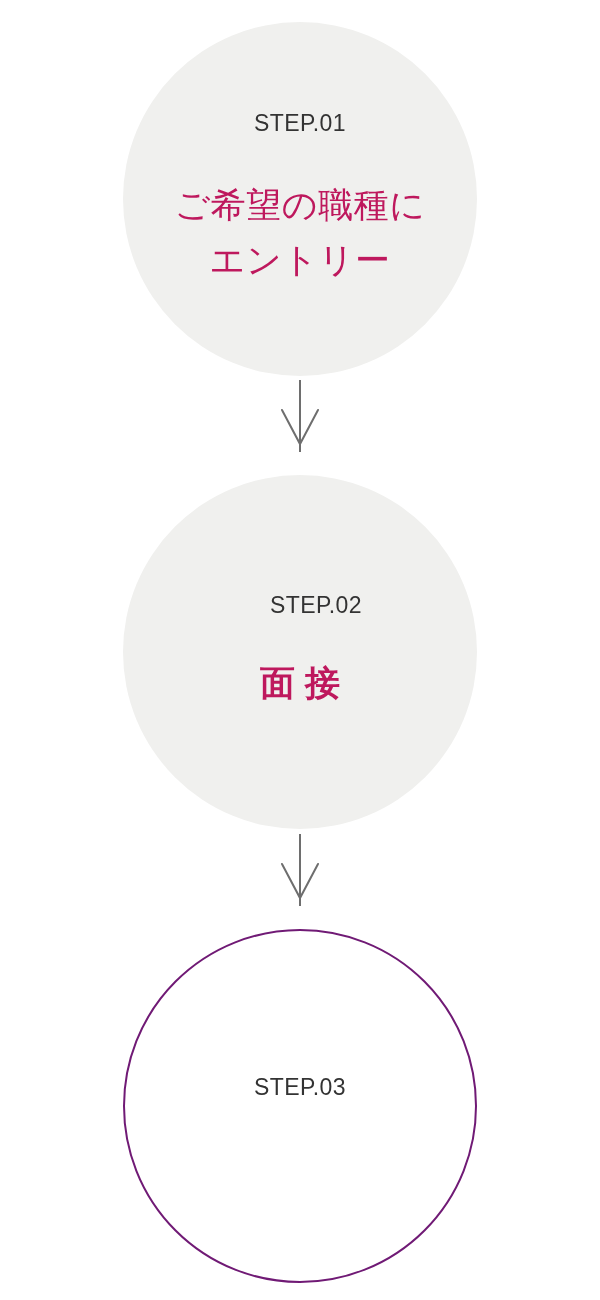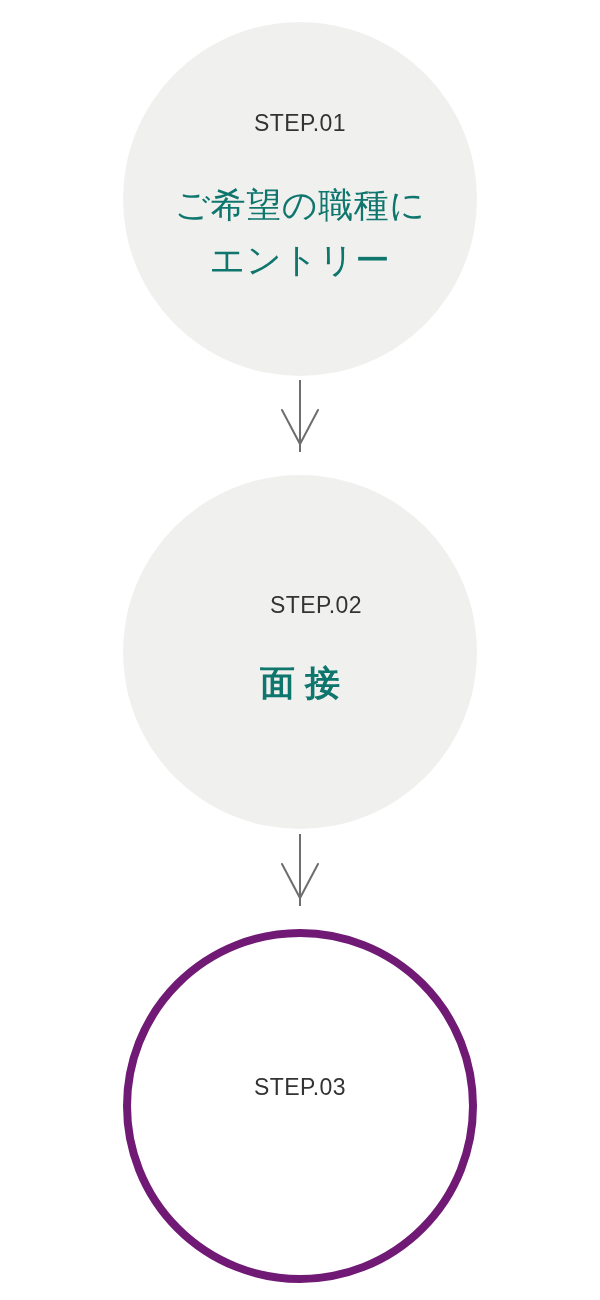--- a/index.html
+++ b/index.html
@@ -39,21 +39,21 @@
     text-align: center;
   }
 
   .step-node.filled {
     background: #f0f0ee;
     border: none;
   }
 
   .step-node.outlined {
     background: #ffffff;
-    border: 8px solid #701a75;
+    border: 2px solid #701a75;
   }
 
   .step-node-1 { top: 22px; }
   .step-node-2 { top: 475px; }
   .step-node-3 { top: 929px; }
 
   
   .step-label {
     font-size: 23px;
     line-height: 1;
@@ -61,21 +61,21 @@
     letter-spacing: 0.4px;
     color: #333333;
     margin: 0 0 42px 0;
     white-space: nowrap;
   }
 
   .step-title {
     font-size: 35px;
     line-height: 55px;
     font-weight: 400;
-    color: #0f766e;
+    color: #be185d;
     margin: 0;
     letter-spacing: 0.5px;
     white-space: pre-line;
   }
 
   .step-title.spaced {
     letter-spacing: 10px;
     text-indent: 10px;
     font-weight: bold;
   }

